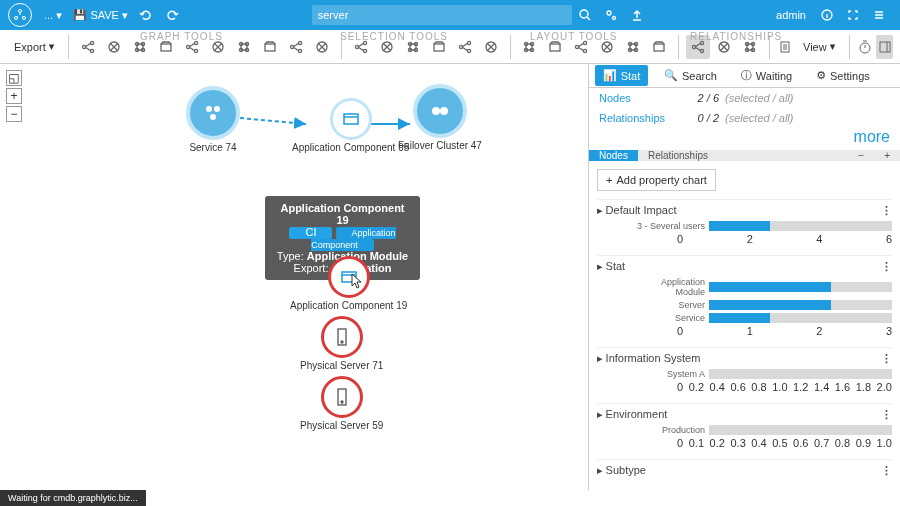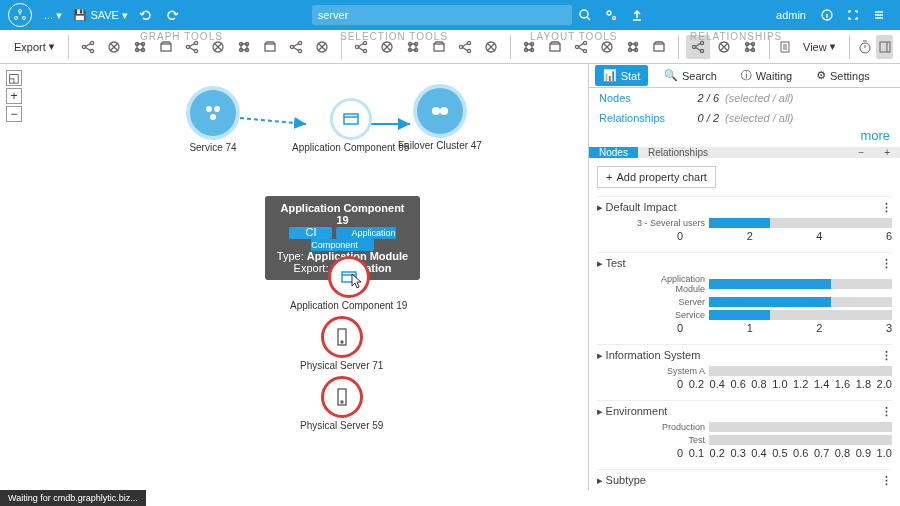--- a/index.html
+++ b/index.html
@@ -42,21 +42,21 @@
 
 .panel{width:312px;border-left:1px solid #ccc;background:#fff;overflow-y:auto;display:flex;flex-direction:column;}
 .tabs{display:flex;border-bottom:1px solid #ccc;height:26px;align-items:center;padding:0 6px;gap:8px;}
 .tab{padding:4px 8px;display:flex;align-items:center;gap:4px;cursor:pointer;color:#555;font-size:11px;}
 .tab.active{background:#1e9cdf;color:#fff;border-radius:2px;}
 .tab.active span{color:#fff;}
 .statrow{display:flex;padding:4px 10px;font-size:10px;align-items:center;}
 .statrow .k{width:80px;color:#1e9cdf;}
 .statrow .v{width:40px;text-align:right;font-style:italic;}
 .statrow .d{color:#999;margin-left:6px;font-style:italic;}
-.more{text-align:right;color:#1e9cdf;padding:0 10px 4px;font-size:13px;cursor:pointer;}
+.more{text-align:right;color:#1e9cdf;padding:0 10px 4px;font-size:16px;cursor:pointer;}
 .subtabs{display:flex;background:#eaeaea;height:24px;align-items:stretch;}
 .subtab{padding:0 10px;display:flex;align-items:center;cursor:pointer;font-size:10px;color:#555;}
 .subtab.active{background:#1e9cdf;color:#fff;}
 .addbtn{margin:8px;padding:4px 8px;border:1px solid #ccc;display:inline-flex;align-items:center;gap:4px;cursor:pointer;font-size:10px;width:fit-content;}
 
 .chart{margin:0 8px 10px;border-top:1px solid #eee;padding-top:4px;}
 .chart-hd{display:flex;align-items:center;justify-content:space-between;margin-bottom:4px;}
 .chart-hd .t{font-size:11px;color:#444;display:flex;align-items:center;gap:4px;}
 .chart-hd .m{font-weight:bold;cursor:pointer;color:#444;}
 .chart-body{display:flex;flex-direction:column;gap:3px;margin-left:32px;}
@@ -514,21 +514,21 @@
           </div>
           <div class="chart-axis">
             <span>0</span>
             <span>2</span>
             <span>4</span>
             <span>6</span>
           </div>
         </div>
         <div class="chart">
           <div class="chart-hd">
-            <span class="t">▸ Test</span>
+            <span class="t">▸ Stat</span>
             <span class="m">⋮</span>
           </div>
           <div class="chart-body">
             <div class="chart-row">
               <div class="lbl">Application Module</div>
               <div class="bar-wrap">
                 <div class="bar" style="width:66.66666666666666%"></div>
               </div>
             </div>
             <div class="chart-row">
@@ -583,26 +583,20 @@
             <span class="t">▸ Environment</span>
             <span class="m">⋮</span>
           </div>
           <div class="chart-body">
             <div class="chart-row">
               <div class="lbl">Production</div>
               <div class="bar-wrap">
                 <div class="bar" style="width:0%"></div>
               </div>
             </div>
-            <div class="chart-row">
-              <div class="lbl">Test</div>
-              <div class="bar-wrap">
-                <div class="bar" style="width:0%"></div>
-              </div>
-            </div>
           </div>
           <div class="chart-axis">
             <span>0</span>
             <span>0.1</span>
             <span>0.2</span>
             <span>0.3</span>
             <span>0.4</span>
             <span>0.5</span>
             <span>0.6</span>
             <span>0.7</span>

